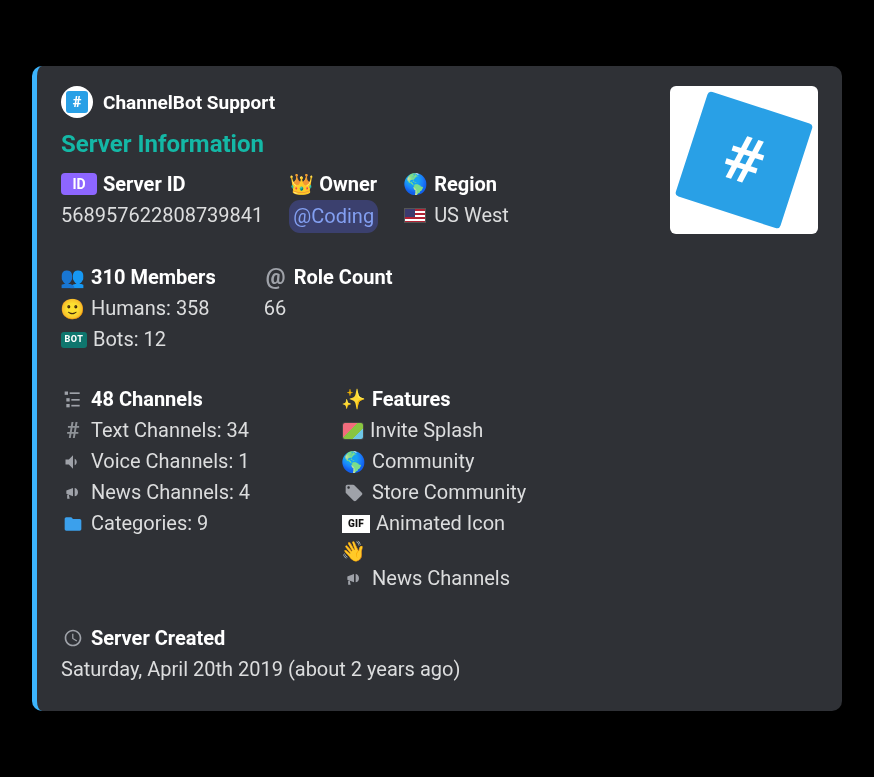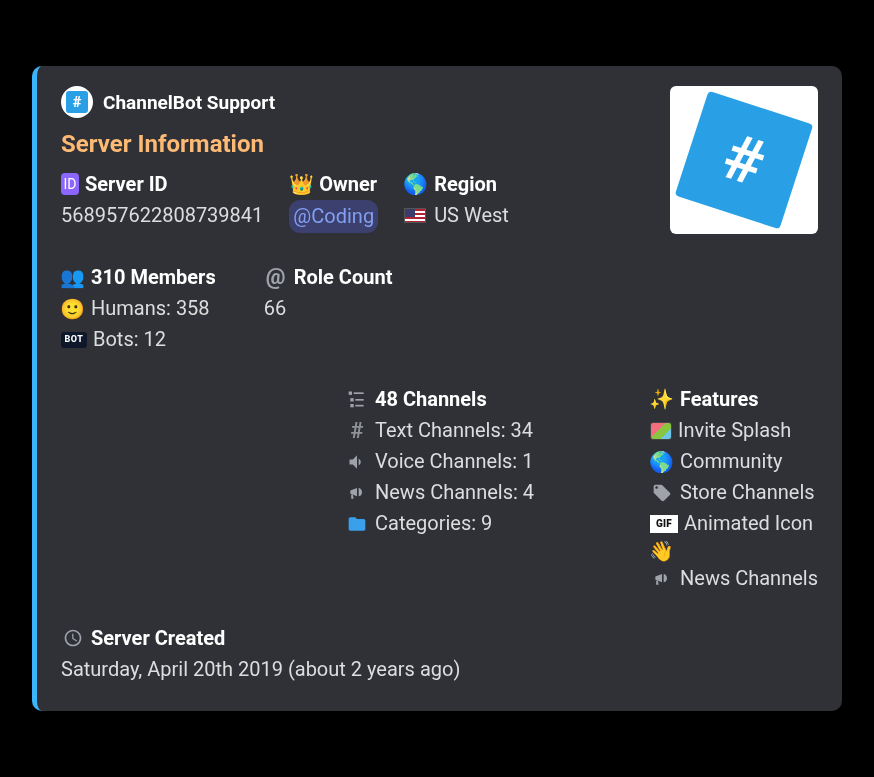--- a/index.html
+++ b/index.html
@@ -51,21 +51,21 @@
     font-weight: 900;
   }
   .author-name {
     font-weight: 700;
     color: #fff;
     font-size: 19px;
   }
   .title {
     font-size: 24px;
     font-weight: 700;
-    color: #fdba74;
+    color: #14b8a6;
     margin-bottom: 14px;
   }
   .thumb {
     position: absolute;
     top: 20px;
     right: 24px;
     width: 148px;
     height: 148px;
     background: #fff;
     border-radius: 6px;
@@ -107,21 +107,21 @@
     color: #dcddde;
     display: flex;
     align-items: center;
     gap: 6px;
     line-height: 1.55;
     white-space: nowrap;
   }
 
   .row1 { display: flex; gap: 26px; margin-bottom: 16px; }
   .row2 { display: flex; gap: 48px; margin-bottom: 16px; }
-  .row3 { display: flex; gap: 116px; margin-bottom: 16px; justify-content: flex-end; }
+  .row3 { display: flex; gap: 92px; margin-bottom: 16px; }
 
   .mention {
     background: rgba(88,101,242,0.3);
     color: #839ff1;
     padding: 1px 4px;
     border-radius: 11px;
   }
 
   .icon {
     display: inline-flex;
@@ -130,27 +130,27 @@
     width: 24px;
     height: 24px;
     font-size: 20px;
     line-height: 1;
     flex-shrink: 0;
   }
   .icon-id {
     background: #8d66ff;
     color: #fff;
     font-size: 14px;
-    font-weight: 400;
+    font-weight: 700;
     border-radius: 4px;
-    width: 18px;
+    width: 36px;
     height: 22px;
   }
   .icon-bot {
-    background: #0f172a;
+    background: #0f766e;
     color: #fff;
     font-size: 9px;
     font-weight: 800;
     border-radius: 3px;
     width: 26px;
     height: 16px;
     letter-spacing: 0.5px;
   }
   .icon-gif {
     background: #fff;
@@ -319,21 +319,21 @@
       <div class="field-value-line">
         <span class="icon">🌎</span>
         <span>Community</span>
       </div>
       <div class="field-value-line">
         <span class="icon icon-gray">
           <svg width="20" height="20" viewBox="0 0 24 24" fill="currentColor">
               <path d="M21.41 11.58l-9-9C12.05 2.22 11.55 2 11 2H4c-1.1 0-2 .9-2 2v7c0 .55.22 1.05.59 1.42l9 9c.36.36.86.58 1.41.58s1.05-.22 1.41-.59l7-7c.37-.36.59-.86.59-1.41s-.23-1.06-.59-1.42zM5.5 7C4.67 7 4 6.33 4 5.5S4.67 4 5.5 4 7 4.67 7 5.5 6.33 7 5.5 7z"></path>
             </svg>
         </span>
-        <span>Store Channels</span>
+        <span>Store Community</span>
       </div>
       <div class="field-value-line">
         <span class="icon icon-gif">GIF</span>
         <span>Animated Icon</span>
       </div>
       <div class="field-value-line">
         <span class="icon">👋</span>
       </div>
       <div class="field-value-line">
         <span class="icon icon-gray">

